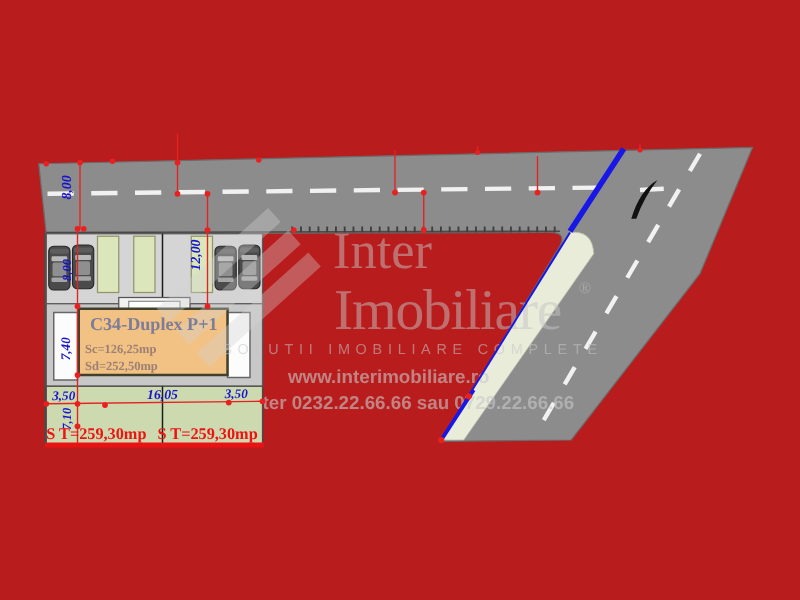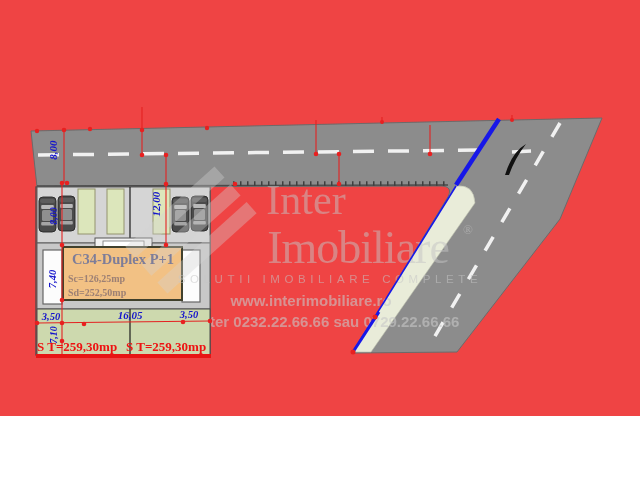--- a/index.html
+++ b/index.html
@@ -1,16 +1,16 @@
 <!DOCTYPE html>
 <html><head>
 <meta charset="utf-8">
 <style>
   html,body{margin:0;padding:0;background:#ffffff;}
-  #stage{position:relative;width:640px;height:416px;background:#ef4444;overflow:hidden;
+  #stage{position:relative;width:640px;height:480px;background:#b91c1c;overflow:hidden;
          font-family:"Liberation Serif", serif;}
   svg{position:absolute;left:0;top:0;}
   text{user-select:none;}
   .dim{font-family:"Liberation Serif",serif;font-weight:bold;font-style:italic;
        fill:#1515cc;text-anchor:middle;}
   .fs11{font-size:11px;} .fs10{font-size:10.5px;} .fs9{font-size:10px;}
   .areatxt{font-family:"Liberation Serif",serif;font-weight:bold;font-size:13px;fill:#ee1212;}
   .bldg-title{font-family:"Liberation Serif",serif;font-weight:bold;font-size:14.5px;
        fill:#7d7d99;text-anchor:middle;}
   .bldg-sub{font-family:"Liberation Serif",serif;font-weight:bold;font-size:10px;fill:#9d8074;}

